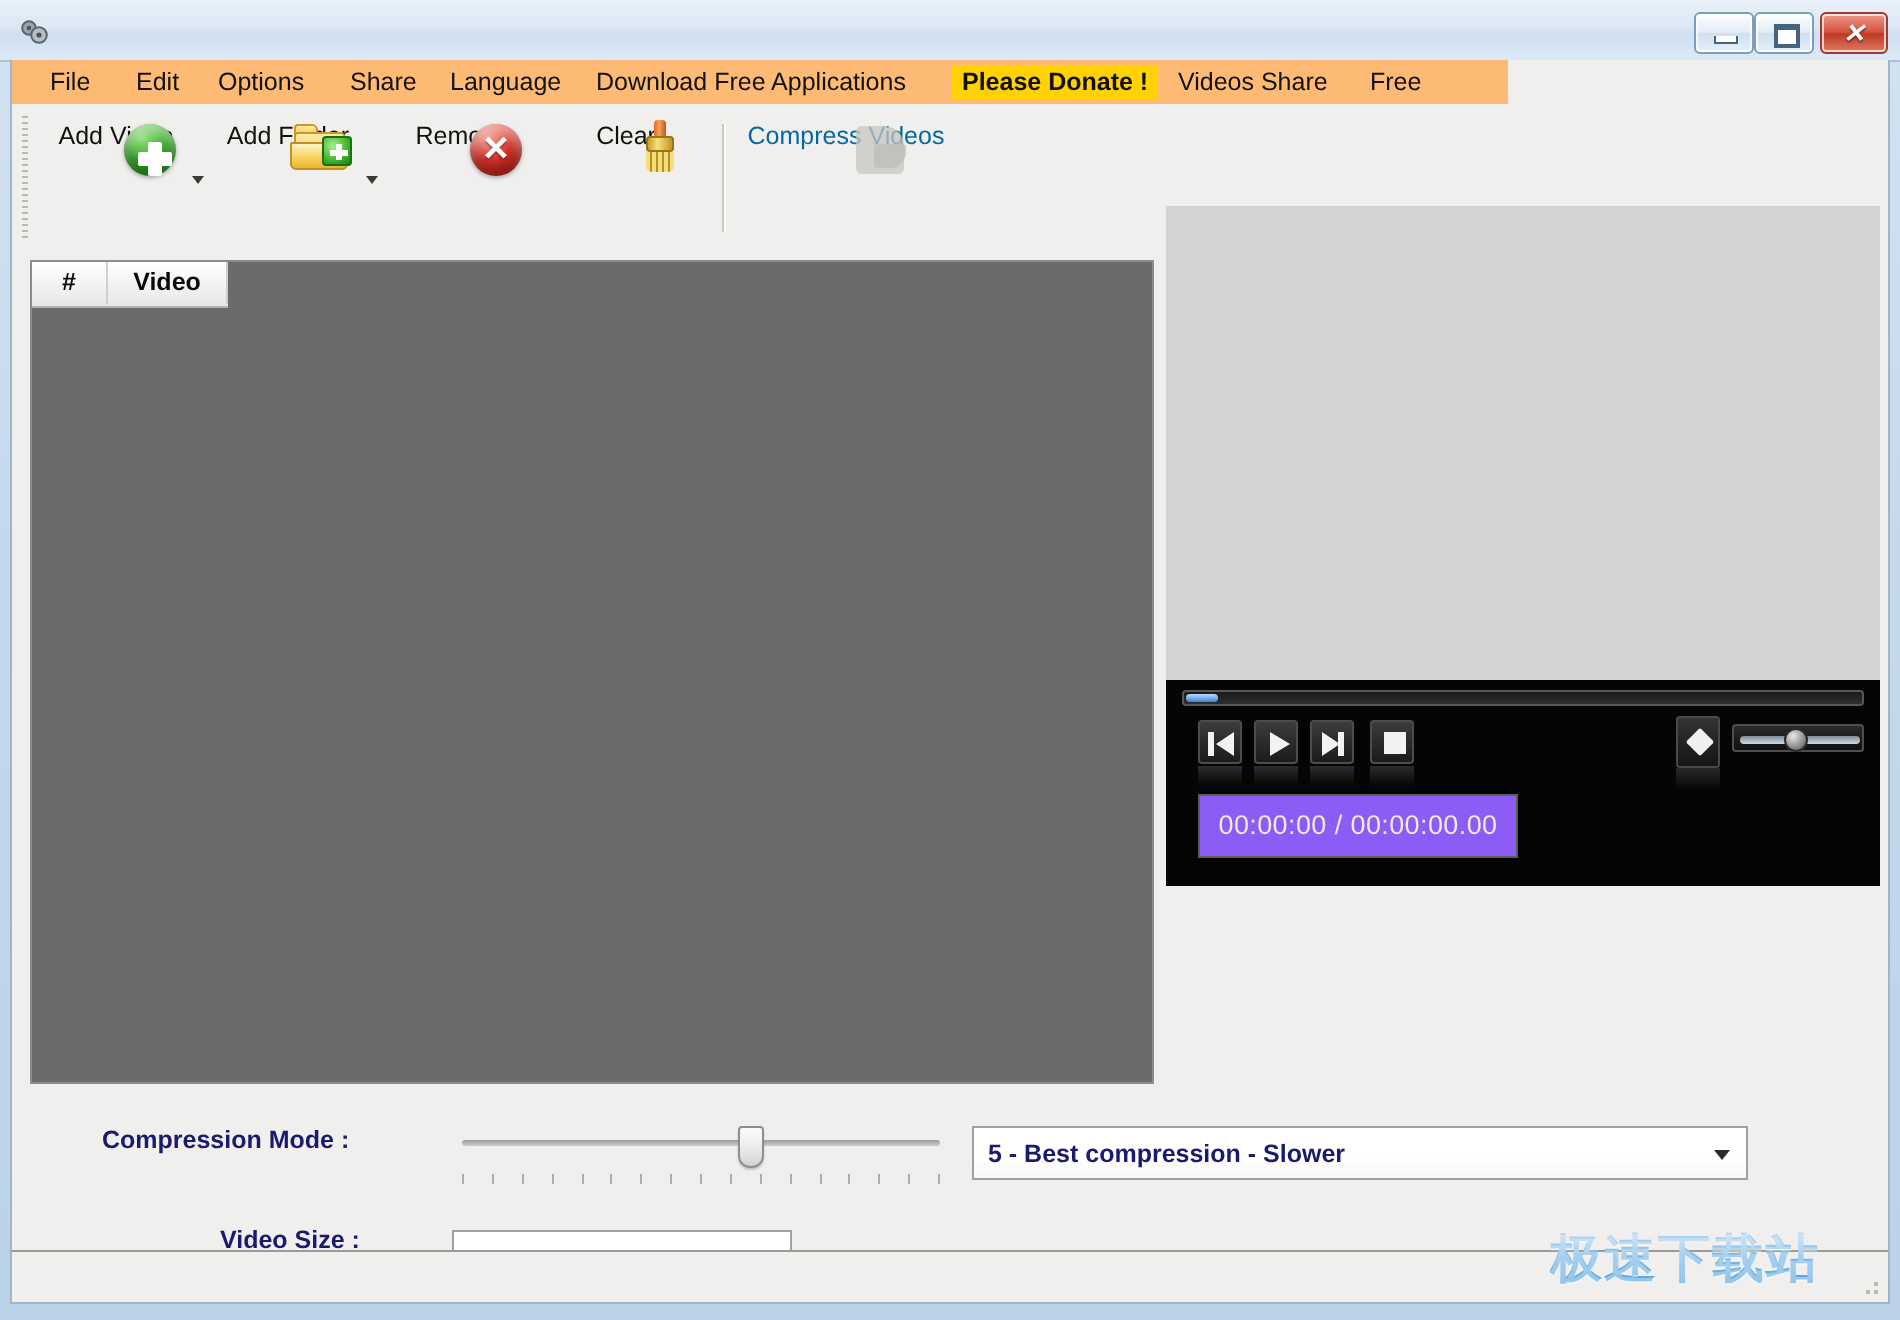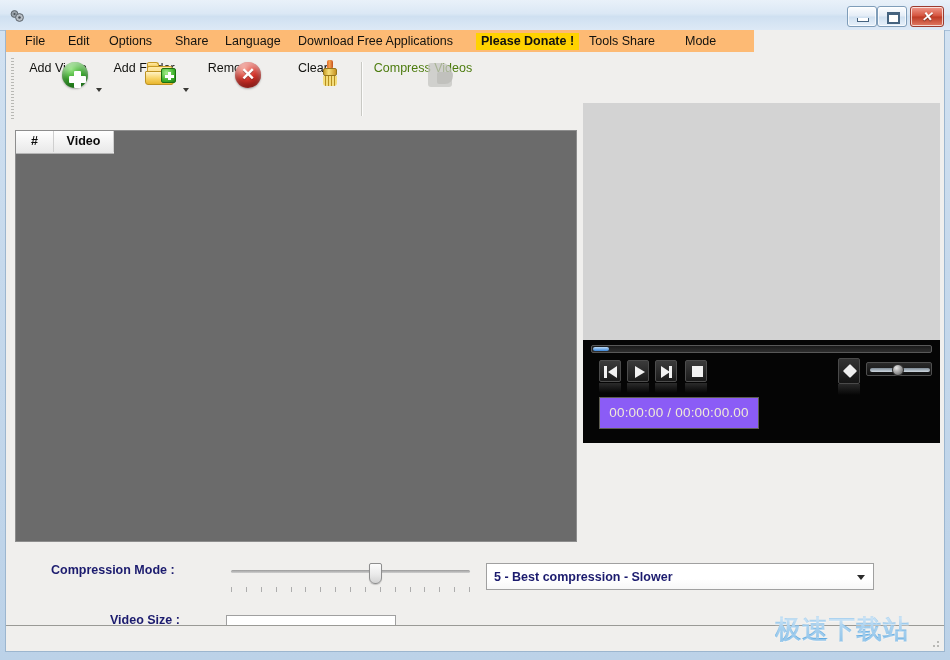--- a/index.html
+++ b/index.html
@@ -76,21 +76,21 @@
     position:absolute;left:5px;top:6px;width:3px;height:62px;
     background:repeating-linear-gradient(180deg,#b8b8b4 0 1px,transparent 1px 3px);
   }
   .tb-btn{
     position:absolute;top:6px;height:62px;text-align:center;cursor:default;
   }
   .tb-ico{position:relative;width:34px;height:34px;margin:0 auto;}
   .tb-label{
     font-size:12.5px;color:#12120f;margin-top:3px;white-space:nowrap;
   }
-  .tb-label.dim{color:#4d7c0f;}
+  .tb-label.dim{color:#0369a1;}
   .tb-arrow{
     position:absolute;top:34px;width:7px;height:7px;cursor:default;
   }
   .tb-arrow::after{
     content:"";position:absolute;left:0;top:2px;
     border-left:3.5px solid transparent;border-right:3.5px solid transparent;
     border-top:4px solid #3a3a36;
   }
   #tb-sep{
     position:absolute;left:355px;top:10px;width:1px;height:54px;
@@ -345,22 +345,22 @@
   <div id="client">
 
     <div id="menubar">
         <div class="menu-item" style="left: 14px;">File</div>
         <div class="menu-item" style="left: 57px;">Edit</div>
         <div class="menu-item" style="left: 98px;">Options</div>
         <div class="menu-item" style="left: 164px;">Share</div>
         <div class="menu-item" style="left: 214px;">Language</div>
         <div class="menu-item" style="left: 287px;">Download Free Applications</div>
         <div class="menu-item donate" style="left: 470px;">Please Donate !</div>
-        <div class="menu-item" style="left: 578px;">Tools Share</div>
-        <div class="menu-item" style="left: 674px;">Mode</div>
+        <div class="menu-item" style="left: 578px;">Videos Share</div>
+        <div class="menu-item" style="left: 674px;">Free</div>
       </div>
 
     <div id="toolbar">
       <div id="tb-gripper"></div>
       <div id="tb-sep"></div>
     <div class="tb-btn" style="left: 10px; width: 84px;"><span class="tb-ico"><span class="ic-circle ic-green">
               <span class="ic-plus-v"></span>
               <span class="ic-plus-h"></span>
             </span></span><div class="tb-label">Add Video</div></div>
         <div class="tb-arrow" style="left: 90px;"></div>

